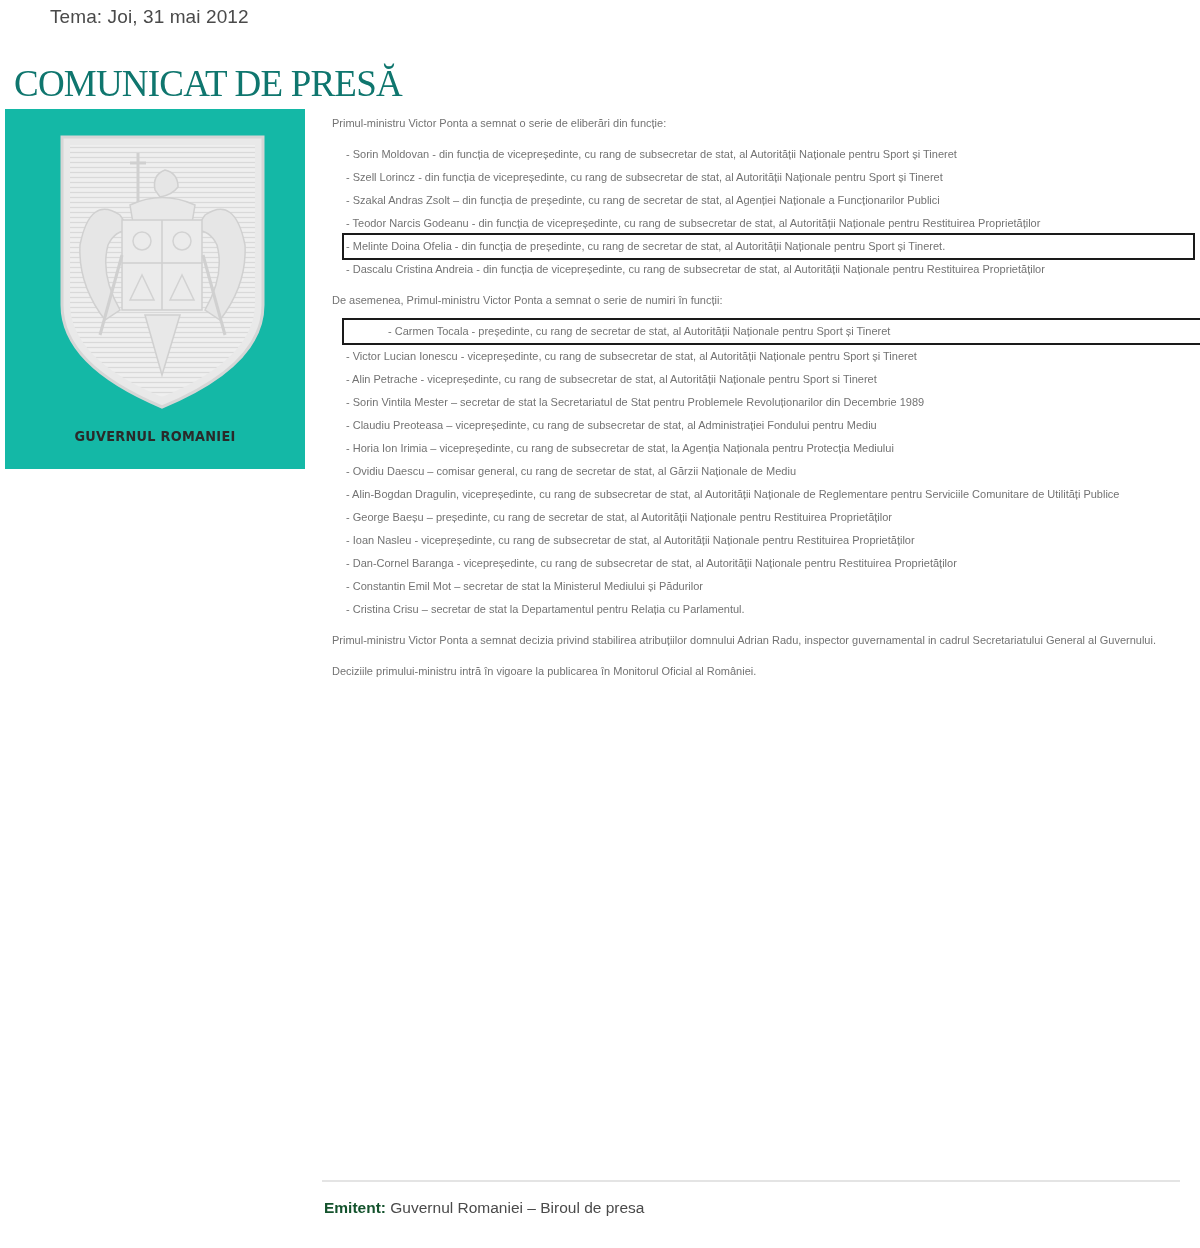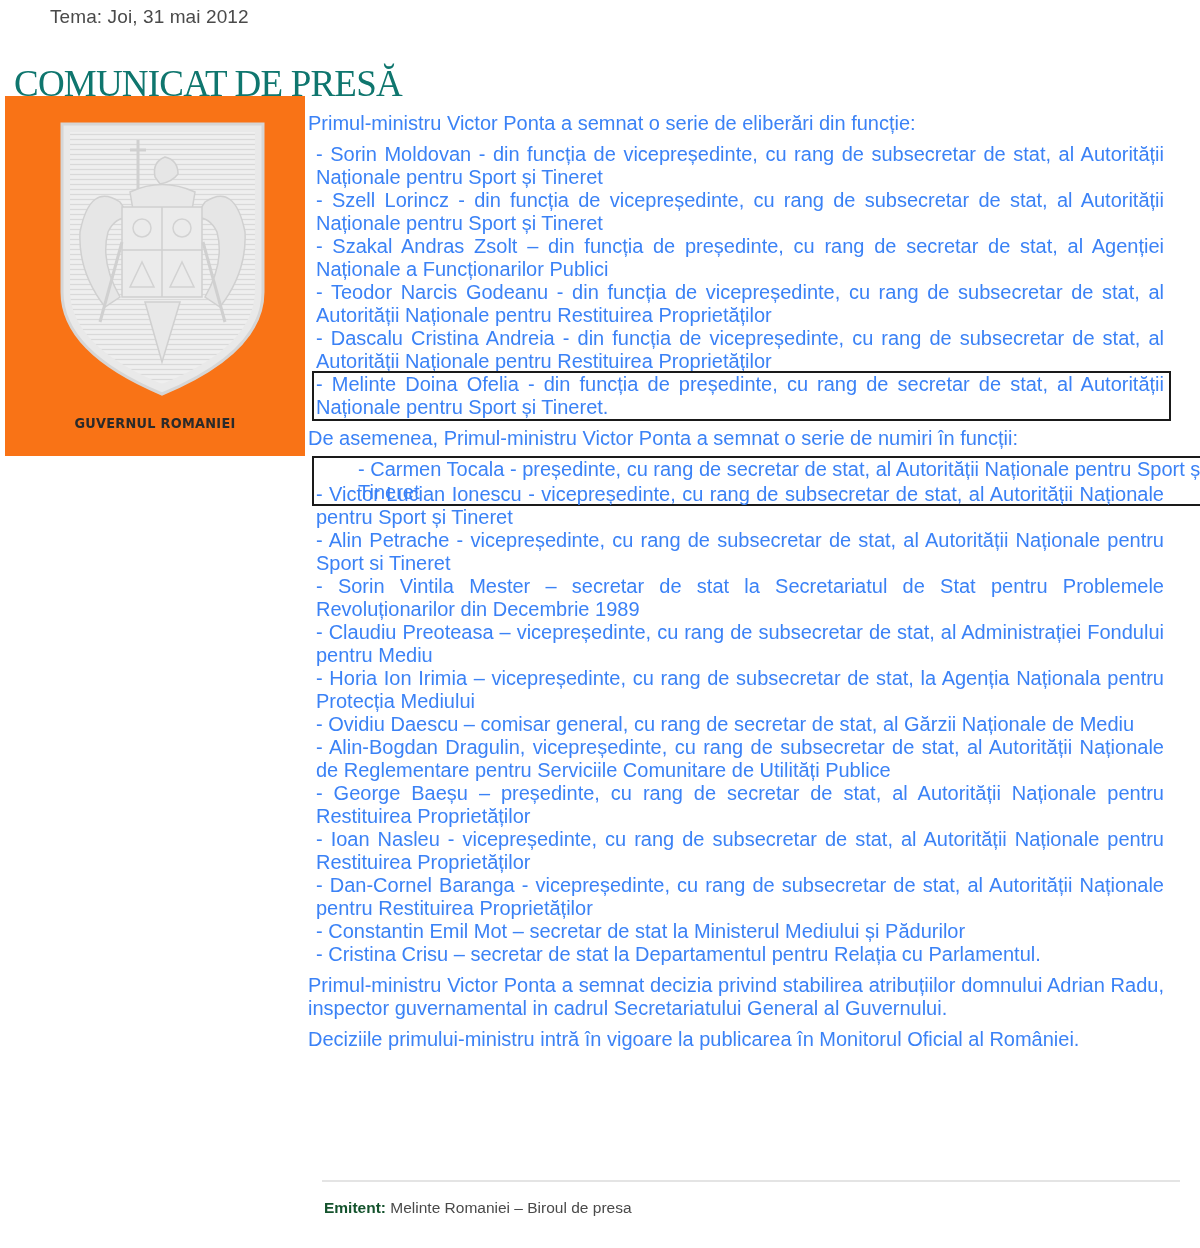--- a/index.html
+++ b/index.html
@@ -33,24 +33,24 @@
       font-family: "Liberation Serif", "DejaVu Serif", serif;
       font-weight: normal;
       font-size: 37px;
       color: #0f766e;
       letter-spacing: -0.8px;
       line-height: 44px;
     }
     .sidebar-panel {
       position: absolute;
       left: 5px;
-      top: 96px;
+      top: 109px;
       width: 300px;
       height: 360px;
-      background: #f97316;
+      background: #14b8a6;
     }
     .crest {
       position: absolute;
       left: 55px;
       top: 26px;
       width: 205px;
       height: 275px;
     }
     .crest-caption {
       position: absolute;
@@ -60,33 +60,33 @@
       text-align: center;
       font-size: 14px;
       font-weight: bold;
       color: #2a2a2a;
       letter-spacing: 0.3px;
       font-family: "DejaVu Sans", sans-serif;
       transform: scaleX(0.92);
     }
     .content {
       position: absolute;
-      left: 308px;
+      left: 332px;
       top: 112px;
       width: 856px;
-      font-size: 20px;
+      font-size: 11px;
       line-height: 23px;
-      color: #3b82f6;
+      color: #737373;
       text-align: justify;
     }
     .content p {
       margin: 0 0 8px 0;
     }
     .list {
-      margin: 0 0 8px 8px;
+      margin: 0 0 8px 14px;
     }
     .list-item {
       text-align: justify;
       position: relative;
     }
     .boxed {
       outline: 2px solid #1a1a1a;
       outline-offset: 0px;
       margin-left: -2px;
       padding-left: 2px;
@@ -165,22 +165,22 @@
 </div>
 
 <div class="content">
   <p>Primul-ministru Victor Ponta a semnat o serie de eliberări din funcție:</p>
 
   <div class="list">
     <div class="list-item">- Sorin Moldovan - din funcția de vicepreședinte, cu rang de subsecretar de stat, al Autorității Naționale pentru Sport și Tineret</div>
     <div class="list-item">- Szell Lorincz - din funcția de vicepreședinte, cu rang de subsecretar de stat, al Autorității Naționale pentru Sport și Tineret</div>
     <div class="list-item">- Szakal Andras Zsolt – din funcția de președinte, cu rang de secretar de stat, al Agenției Naționale a Funcționarilor Publici</div>
     <div class="list-item">- Teodor Narcis Godeanu - din funcția de vicepreședinte, cu rang de subsecretar de stat, al Autorității Naționale pentru Restituirea Proprietăților</div>
+    <div class="list-item boxed boxed-wide">- Melinte Doina Ofelia - din funcția de președinte, cu rang de secretar de stat, al Autorității Naționale pentru Sport și Tineret.</div>
     <div class="list-item">- Dascalu Cristina Andreia - din funcția de vicepreședinte, cu rang de subsecretar de stat, al Autorității Naționale pentru Restituirea Proprietăților</div>
-    <div class="list-item boxed boxed-wide">- Melinte Doina Ofelia - din funcția de președinte, cu rang de secretar de stat, al Autorității Naționale pentru Sport și Tineret.</div>
   </div>
 
   <p>De asemenea, Primul-ministru Victor Ponta a semnat o serie de numiri în funcții:</p>
 
   <div class="list">
     <div style="height:25px;"><span class="list-item boxed boxed-narrow">- Carmen Tocala - președinte, cu rang de secretar de stat, al Autorității Naționale pentru Sport și Tineret</span></div>
     <div class="list-item">- Victor Lucian Ionescu - vicepreședinte, cu rang de subsecretar de stat, al Autorității Naționale pentru Sport și Tineret</div>
     <div class="list-item">- Alin Petrache - vicepreședinte, cu rang de subsecretar de stat, al Autorității Naționale pentru Sport si Tineret</div>
     <div class="list-item">- Sorin Vintila Mester – secretar de stat la Secretariatul de Stat pentru Problemele Revoluționarilor din Decembrie 1989</div>
     <div class="list-item">- Claudiu Preoteasa – vicepreședinte, cu rang de subsecretar de stat, al Administrației Fondului pentru Mediu</div>
@@ -195,15 +195,15 @@
   </div>
 
   <p>Primul-ministru Victor Ponta a semnat decizia privind stabilirea atribuțiilor domnului Adrian Radu, inspector guvernamental in cadrul Secretariatului General al Guvernului.</p>
   <p>Deciziile primului-ministru intră în vigoare la publicarea în Monitorul Oficial al României.</p>
 </div>
 
 <div class="separator"></div>
 
 <div class="meta">
   <div>
-    <b>Emitent:</b><span> Melinte Romaniei – Biroul de presa</span>
+    <b>Emitent:</b><span> Guvernul Romaniei – Biroul de presa</span>
   </div>
 </div>
 
 </body></html>

